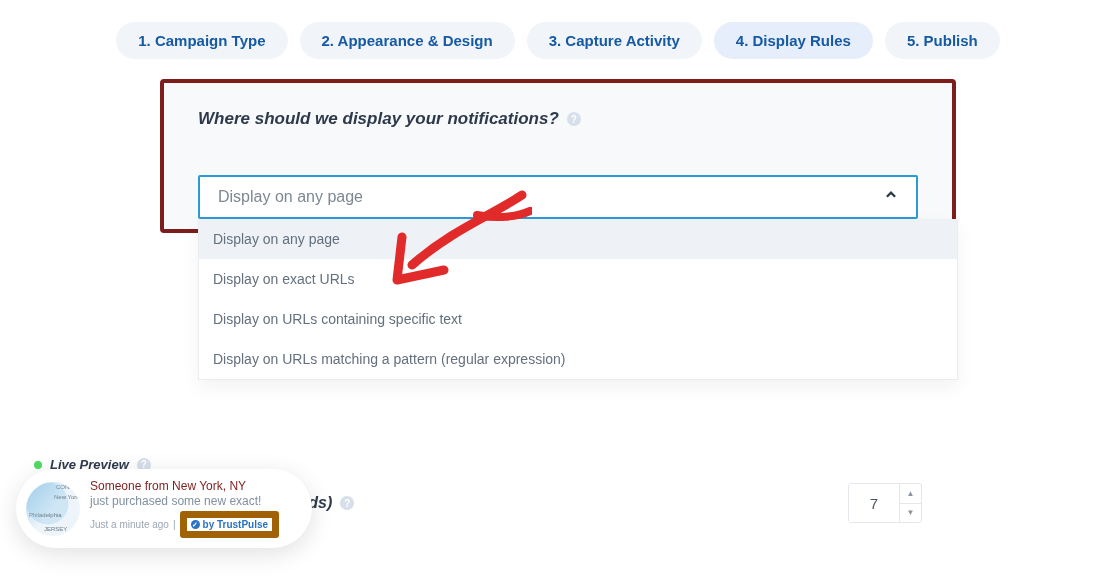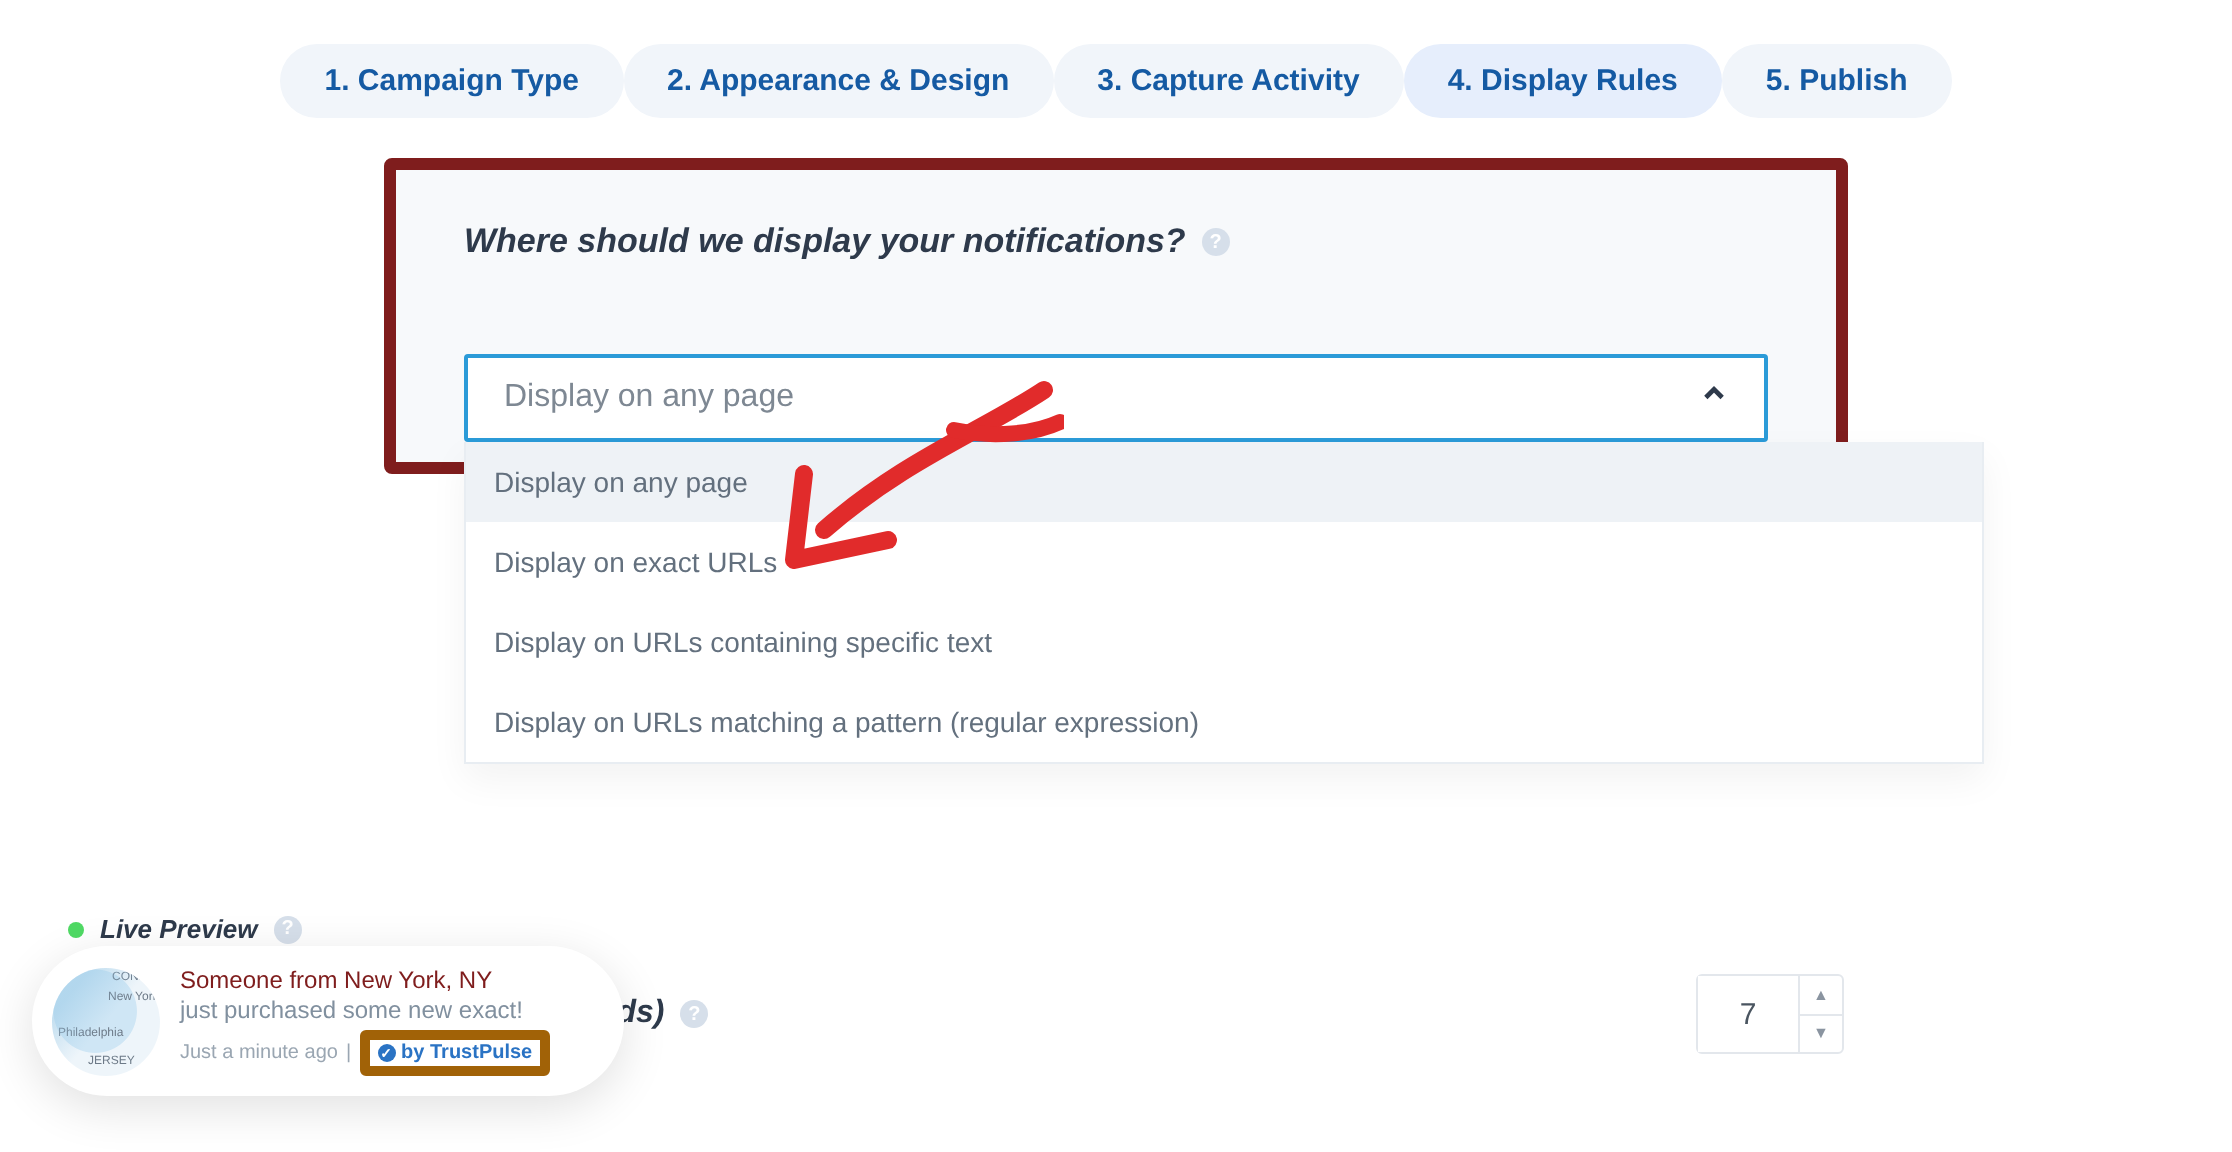--- a/index.html
+++ b/index.html
@@ -7,39 +7,40 @@
       font-family: -apple-system, BlinkMacSystemFont, "Segoe UI", Helvetica, Arial, sans-serif;
       background: #ffffff;
       width: 1116px;
       height: 576px;
       position: relative;
       overflow: hidden;
     }
     .steps {
       display: flex;
       justify-content: center;
+      gap: 12px;
       padding: 22px 0 20px 0;
     }
     .step {
       padding: 10px 22px;
       border-radius: 24px;
       font-size: 15px;
       font-weight: 700;
       color: #155aa3;
       background: #f1f5fa;
       cursor: pointer;
     }
     .step.active {
       background: #e6eefc;
     }
     .card {
-      width: 732px;
+      width: 796px;
       margin: 0 auto;
       background: #f7f9fb;
-      border: 6px solid #7f1d1d;
+      border: 4px solid #7f1d1d;
       border-radius: 4px;
       padding: 26px 34px 10px 34px;
     }
     .section-title {
       font-style: italic;
       font-weight: 800;
       color: #2e3a4b;
       font-size: 17px;
       display: flex;
       align-items: center;
@@ -198,21 +199,21 @@
     }
     .toast-text .line2 {
       font-size: 12px; color: #81909f; margin-top: 1px;
     }
     .toast-text .line3 {
       font-size: 10px; color: #9aa6b2; margin-top: 3px;
       display:flex; align-items:center; gap:4px;
     }
     .badge {
       display:inline-flex; align-items:center; gap:3px;
-      border:5px solid #a16207; border-radius:3px;
+      border:7px solid #a16207; border-radius:3px;
       padding:1px 4px; color:#2a73c4; font-weight:600;
     }
     .check {
       width:9px;height:9px;border-radius:50%;
       background:#2a73c4;color:#fff;font-size:7px;
       display:inline-flex;align-items:center;justify-content:center;
     }
 
     
     .arrow-anno {

